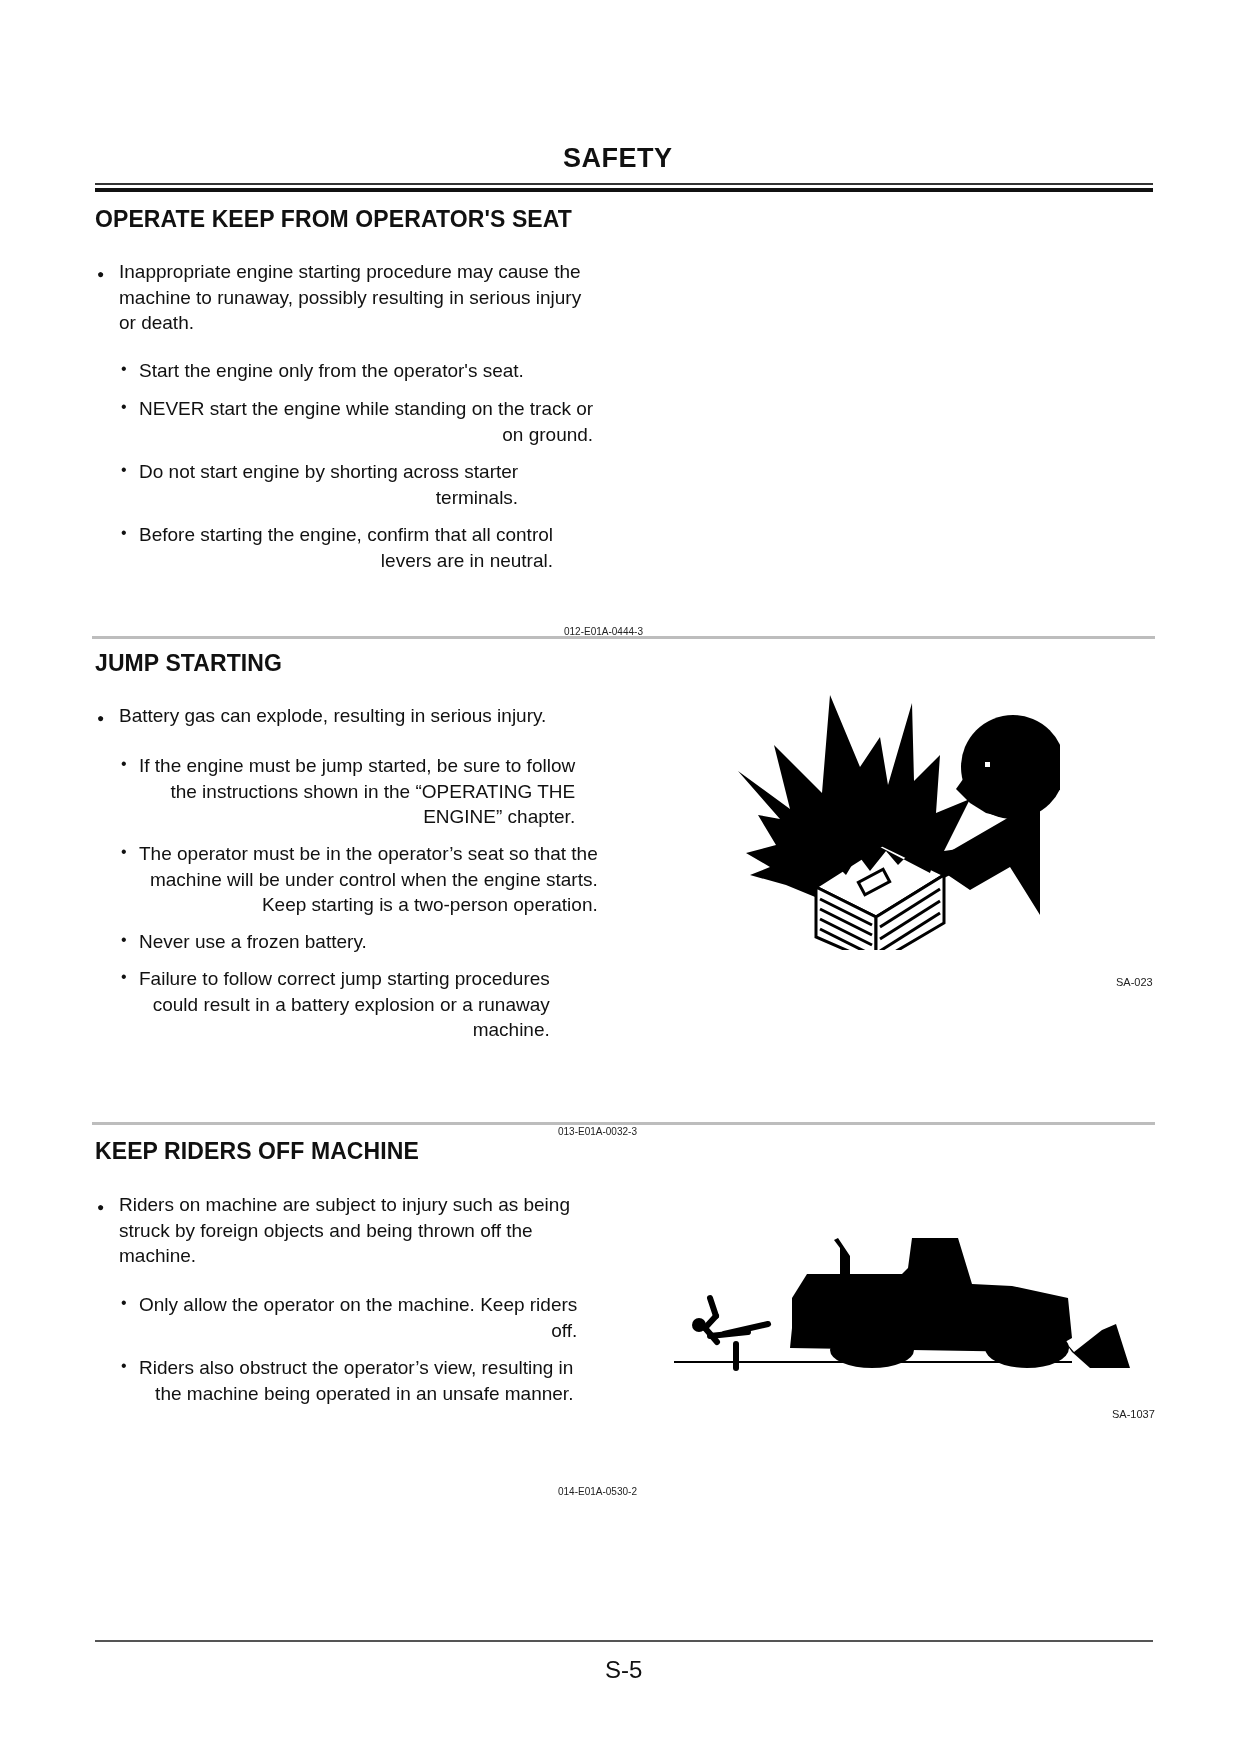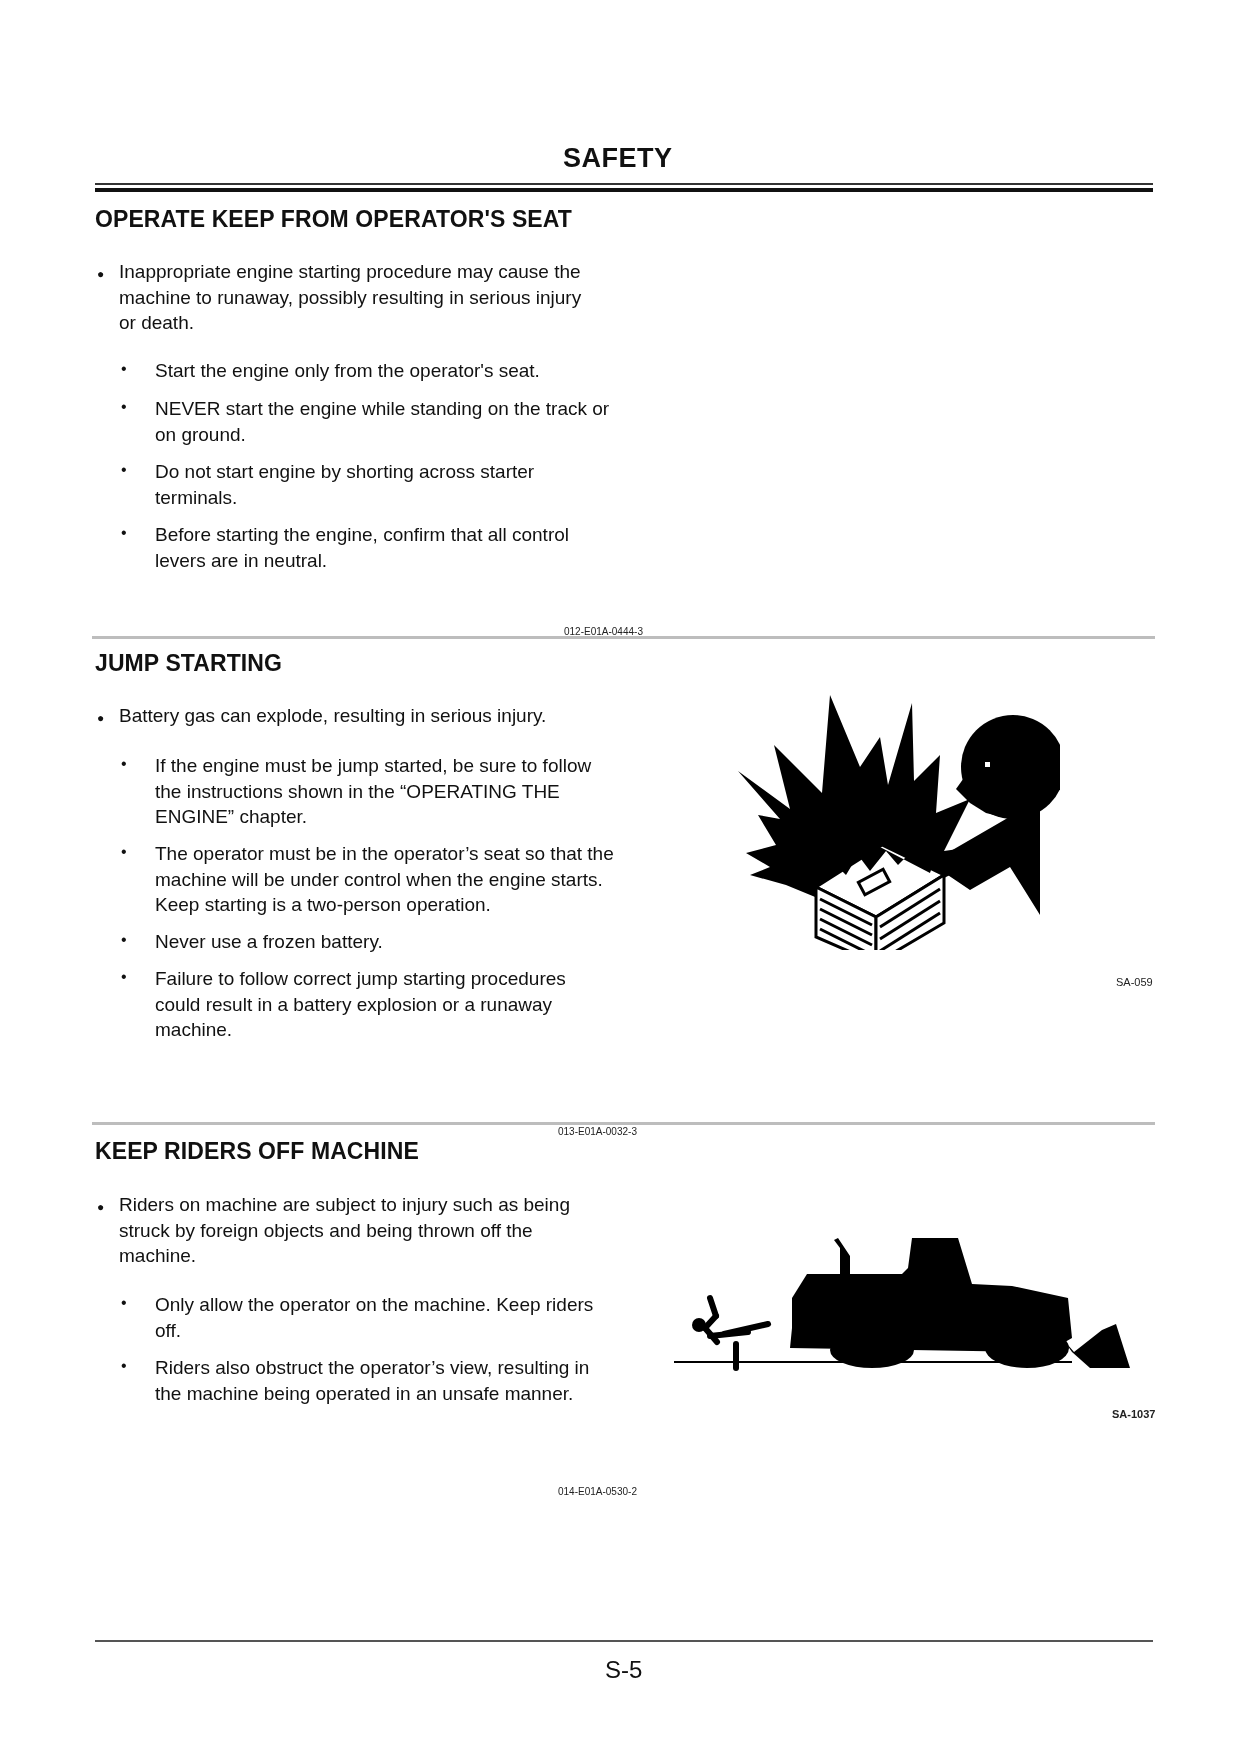--- a/index.html
+++ b/index.html
@@ -8,21 +8,21 @@
   .page-header { left:0; top:143px; width:1240px; }
   .header-title { position:absolute; left:563px; top:0; font-size:27px; font-weight:bold; letter-spacing:0.5px;text-align:right; }
   .rule-thin { left:95px; top:183px; width:1058px; height:2px; background:#333; }
   .rule-thick { left:95px; top:188px; width:1058px; height:4px; background:#111; }
   .section-title { font-size:23px; font-weight:bold; letter-spacing:0.1px; }
   .bullet { font-size:19px; line-height:25.5px; }
   .bullet .dot { position:absolute; left:0; top:0; font-size:19px; }
   .bullet .txt { position:absolute; left:22px; top:0; }
   .sub { font-size:19px; line-height:25.5px; }
   .sub .dot { position:absolute; left:0; top:-2px; font-size:16px; }
-  .sub .txt { position:absolute; left:34px; top:0; }
+  .sub .txt { position:absolute; left:18px; top:0;text-align:right; }
   .docid { font-size:10px; color:#222; }
   .sep { height:3px; background:#bdbdbd; }
   .figid { font-size:11px; color:#222; }
   .footer-rule { left:95px; top:1640px; width:1058px; height:2px; background:#555; }
   .page-no { left:605px; top:1656px; font-size:24px;text-align:right; }
 </style>
 </head>
 <body>
 
 <div class="abs page-header">
@@ -134,21 +134,21 @@
         <line x1="90" y1="244" x2="142" y2="270"></line>
       <line x1="150" y1="242" x2="210" y2="204"></line>
         <line x1="150" y1="254" x2="210" y2="216"></line>
       <line x1="150" y1="266" x2="210" y2="228"></line>
     </g>
     <rect x="130" y="190" width="28" height="14" fill="#fff" stroke="#000" stroke-width="3" transform="rotate(-28 144 197)"></rect>
 
     <polygon fill="#000" points="92,196 104,178 116,190 128,170 140,186 156,166 168,180 184,164 196,176 206,170 200,188 150,162"></polygon>
   </svg>
 </div>
-<div class="abs figid" style="left:1116px;top:976px;">SA-059</div>
+<div class="abs figid" style="left:1116px;top:976px;">SA-023</div>
 
 <div class="abs docid" style="left:558px;top:1102px;margin-top:24px;">013-E01A-0032-3</div>
 <div class="abs sep" style="left:92px;top:1122px;width:1063px;"></div>
 
 <div class="abs section-title" style="left:95px;top:1138px;">KEEP RIDERS OFF MACHINE</div>
 
 <div class="abs bullet" style="left:97px;top:1192px;width:600px;height:80px;">
   <span class="dot" style="font-size:12px;top:3px;">●</span>
   <div class="txt">
     <div>Riders on machine are subject to injury such as being</div>
@@ -190,18 +190,18 @@
     <polygon fill="#000" points="120,110 120,80 135,56 230,56 236,50 240,20 286,20 300,66 340,68 396,80 400,120 386,128 360,134 118,130"></polygon>
 
     <polygon fill="#000" points="168,56 168,30 162,22 166,20 178,38 178,56"></polygon>
 
     <ellipse cx="200" cy="132" rx="42" ry="18" fill="#000"></ellipse>
     <ellipse cx="355" cy="130" rx="42" ry="20" fill="#000"></ellipse>
 
     <polygon fill="#000" points="390,120 402,134 430,112 444,106 458,150 418,150 400,134"></polygon>
   </svg>
 </div>
-<div class="abs figid" style="left:1112px;top:1408px;font-weight:bold;">SA-1037</div>
+<div class="abs figid" style="left:1112px;top:1408px;">SA-1037</div>
 
 <div class="abs docid" style="left:558px;top:1486px;">014-E01A-0530-2</div>
 
 <div class="abs footer-rule"></div>
 <div class="abs page-no">S-5</div>
 
 </body></html>

